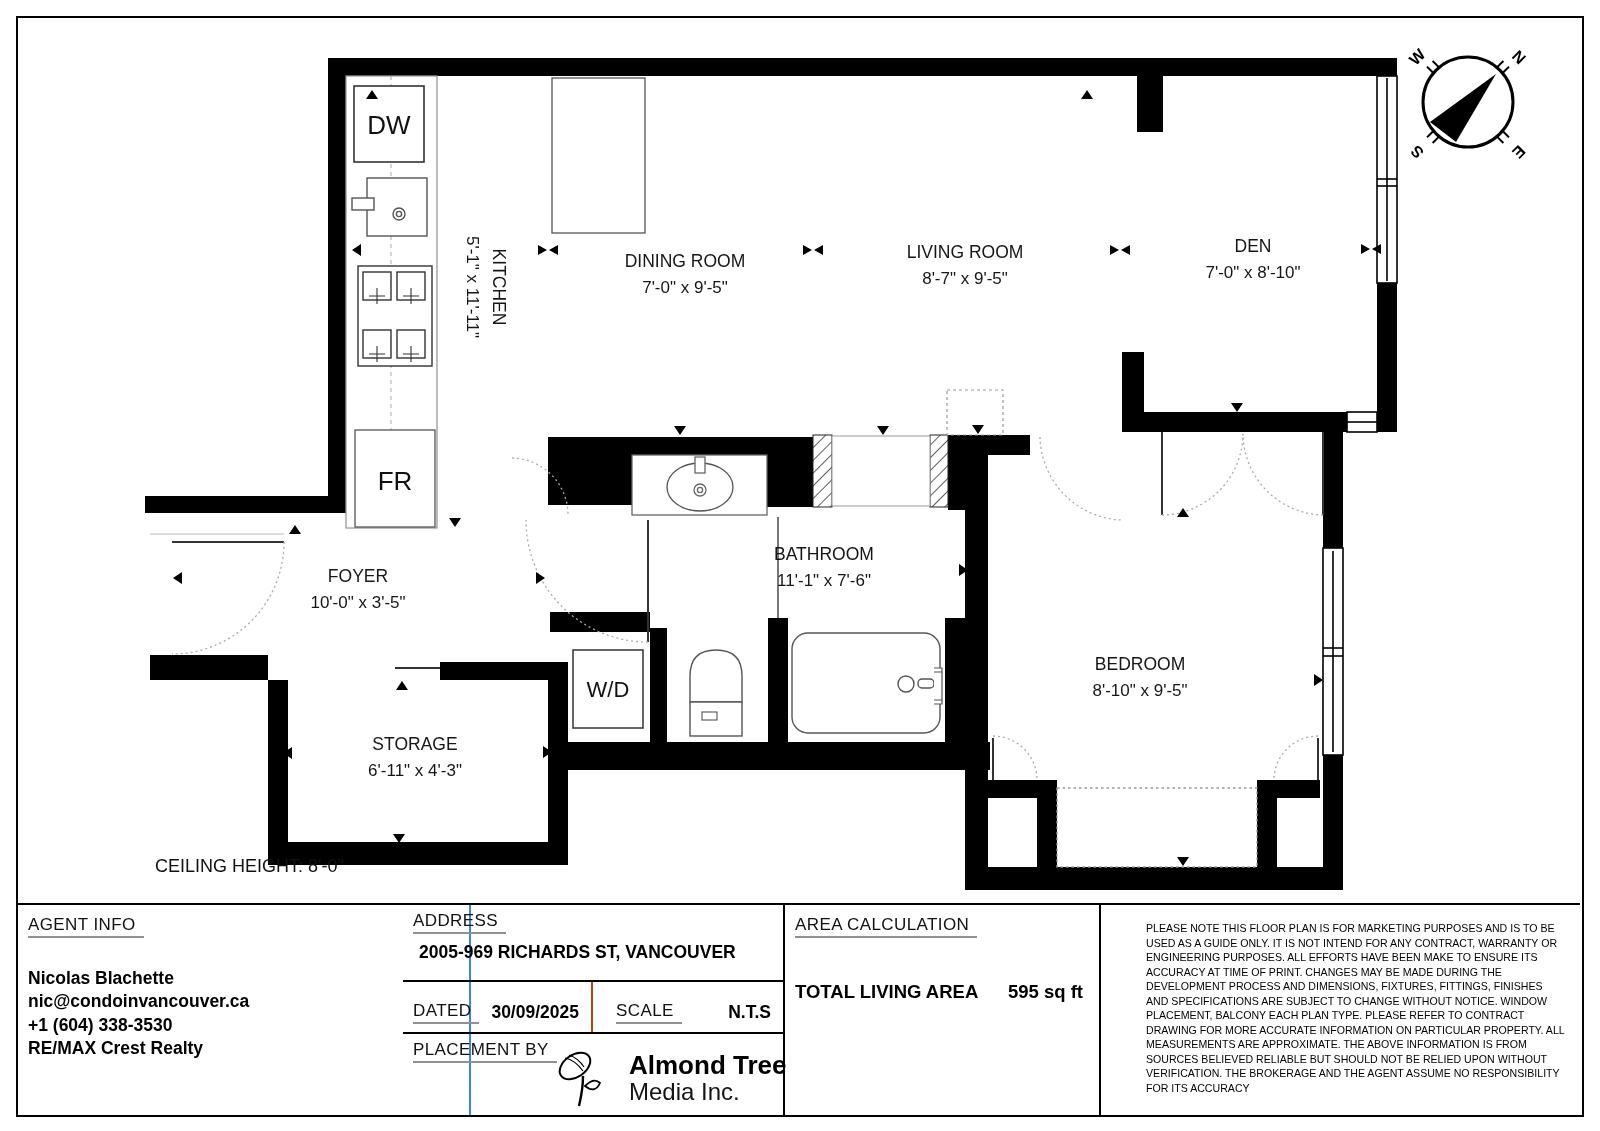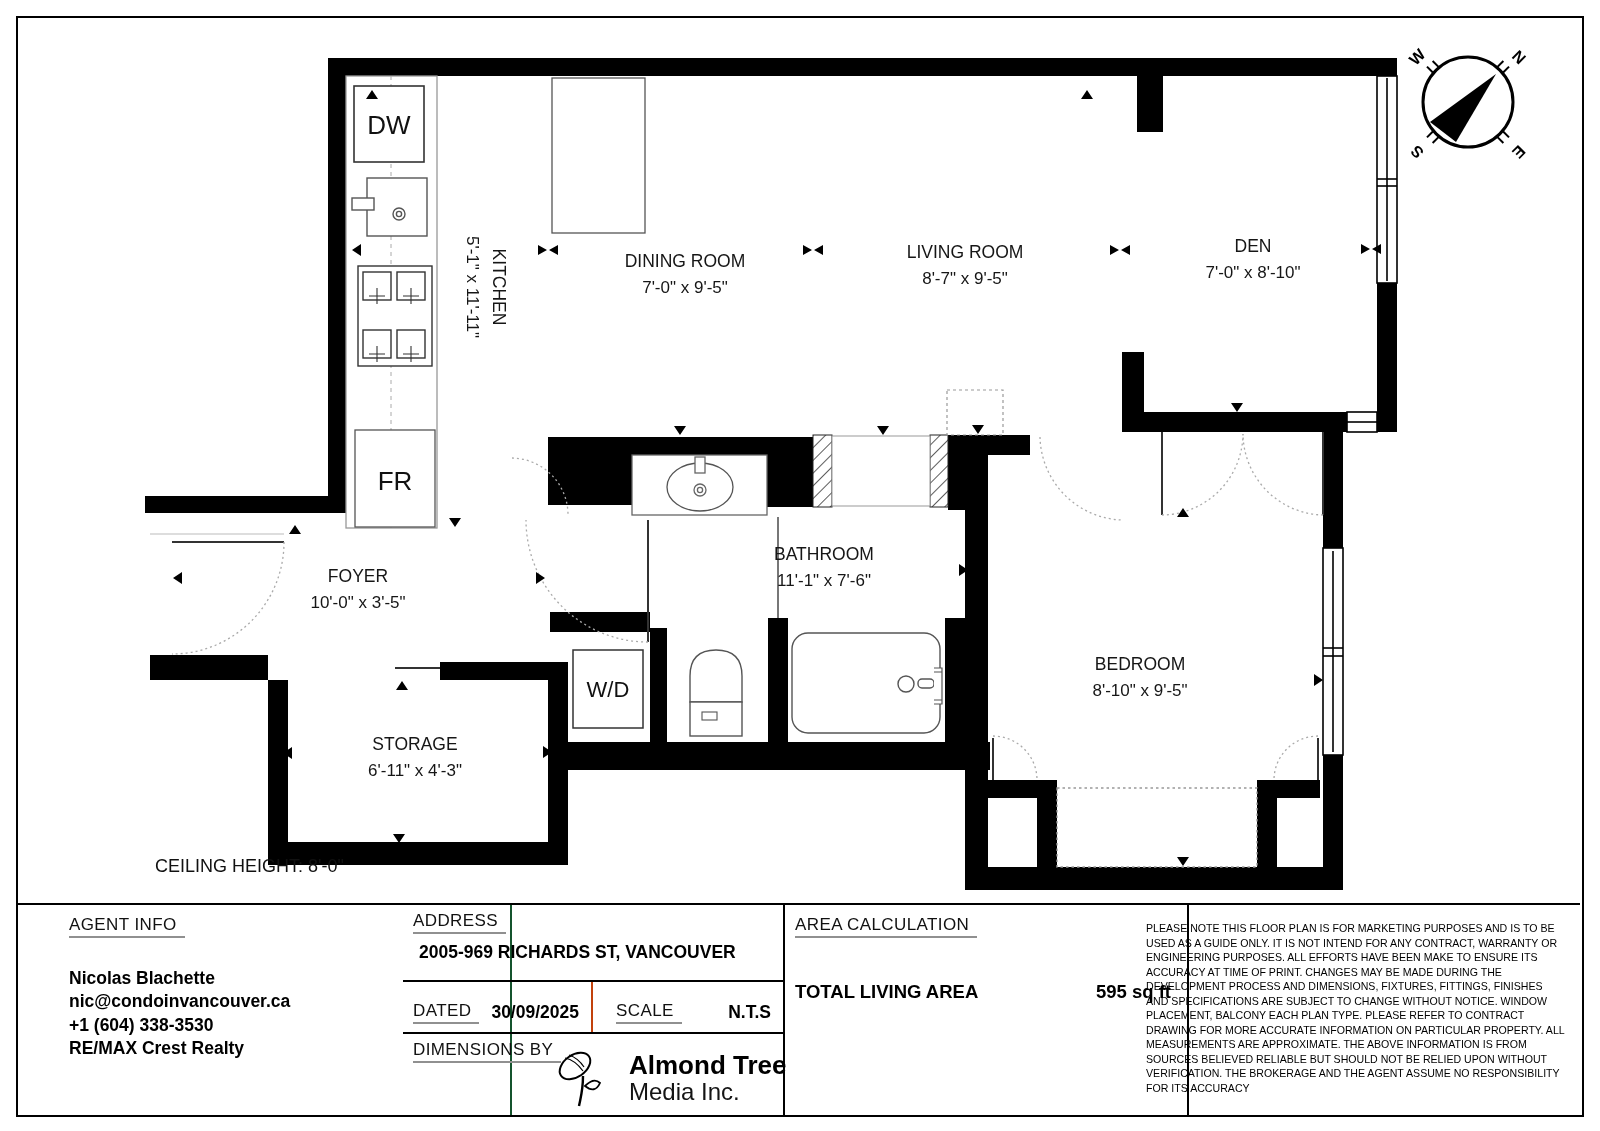--- a/index.html
+++ b/index.html
@@ -8,23 +8,23 @@
   svg text{font-family:"Liberation Sans",sans-serif;}
   .room-name{font-size:17.5px;fill:#161616;}
   .room-dims{font-size:17px;fill:#161616;}
   .fix-label{font-size:26px;fill:#111;}
   .wd-label{font-size:22px;fill:#111;}
   .ceil{font-size:18px;fill:#111;}
   .cmp-letter{font-size:16px;font-weight:bold;fill:#000;}
 
   .info{position:absolute;left:16px;top:903px;width:1564px;height:210px;border-top:2px solid #000;}
   .cell{position:absolute;top:0;height:210px;box-sizing:border-box;}
-  .c1{left:0;width:455px;border-right:2px solid #14532d;margin-left:41px;}
+  .c1{left:0;width:455px;border-right:2px solid #3b82f6;}
   .c2{left:387px;width:382px;border-right:2px solid #000;}
-  .c3{left:769px;width:404px;border-right:2px solid #000;}
+  .c3{left:769px;width:316px;border-right:2px solid #000;}
   .c4{left:1114px;width:450px;}
   .hdr{display:inline-block;font-size:17px;color:#111;border-bottom:2px solid #909090;padding:0 8px 1px 0;letter-spacing:.4px;}
   .agent-hdr{margin:10px 0 0 12px;}
   .agent-lines{position:absolute;left:12px;top:62px;font-size:17.5px;font-weight:bold;color:#000;line-height:1.33;}
   .remax{position:absolute;left:218px;top:88px;width:160px;text-align:center;}
   .rm1{font-size:35px;font-weight:bold;color:#e3252b;letter-spacing:.5px;white-space:nowrap;}
   .rm-slash{color:#1558a7;font-style:italic;margin:0 1px;}
   .rm2{font-size:18px;font-weight:bold;color:#565a5c;letter-spacing:2.5px;margin-top:1px;white-space:nowrap;}
   .addr-row{position:relative;height:77px;border-bottom:2px solid #000;box-sizing:border-box;}
   .addr-hdr{margin:6px 0 0 10px;}
@@ -285,21 +285,21 @@
         <div class="ds-dated">
           <span class="hdr ds-hdr">DATED</span>
           <span class="ds-val">30/09/2025</span>
         </div>
         <div class="ds-scale">
           <span class="hdr ds-hdr">SCALE</span>
           <span class="ds-val">N.T.S</span>
         </div>
       </div>
       <div class="pres-row">
-        <div class="hdr pres-hdr">DIMENSIONS BY</div>
+        <div class="hdr pres-hdr">PLACEMENT BY</div>
         <div class="almond">
           <svg width="52" height="62" viewBox="0 0 52 62">
             <g fill="none" stroke="#000" stroke-width="2">
               <ellipse cx="20" cy="18" rx="17" ry="11" transform="rotate(-35 20 18)"></ellipse>
               <path d="M10,10 q10,2 18,13 M14,7 q9,3 15,12" stroke-width="1.2"></path>
               <path d="M28,28 C28,42 26,48 24,58" stroke-width="2.4"></path>
               <path d="M30,38 q9,-9 15,-3 q-5,11 -15,3 z" fill="#fff" stroke-width="1.8"></path>
             </g>
           </svg>
           <div>

